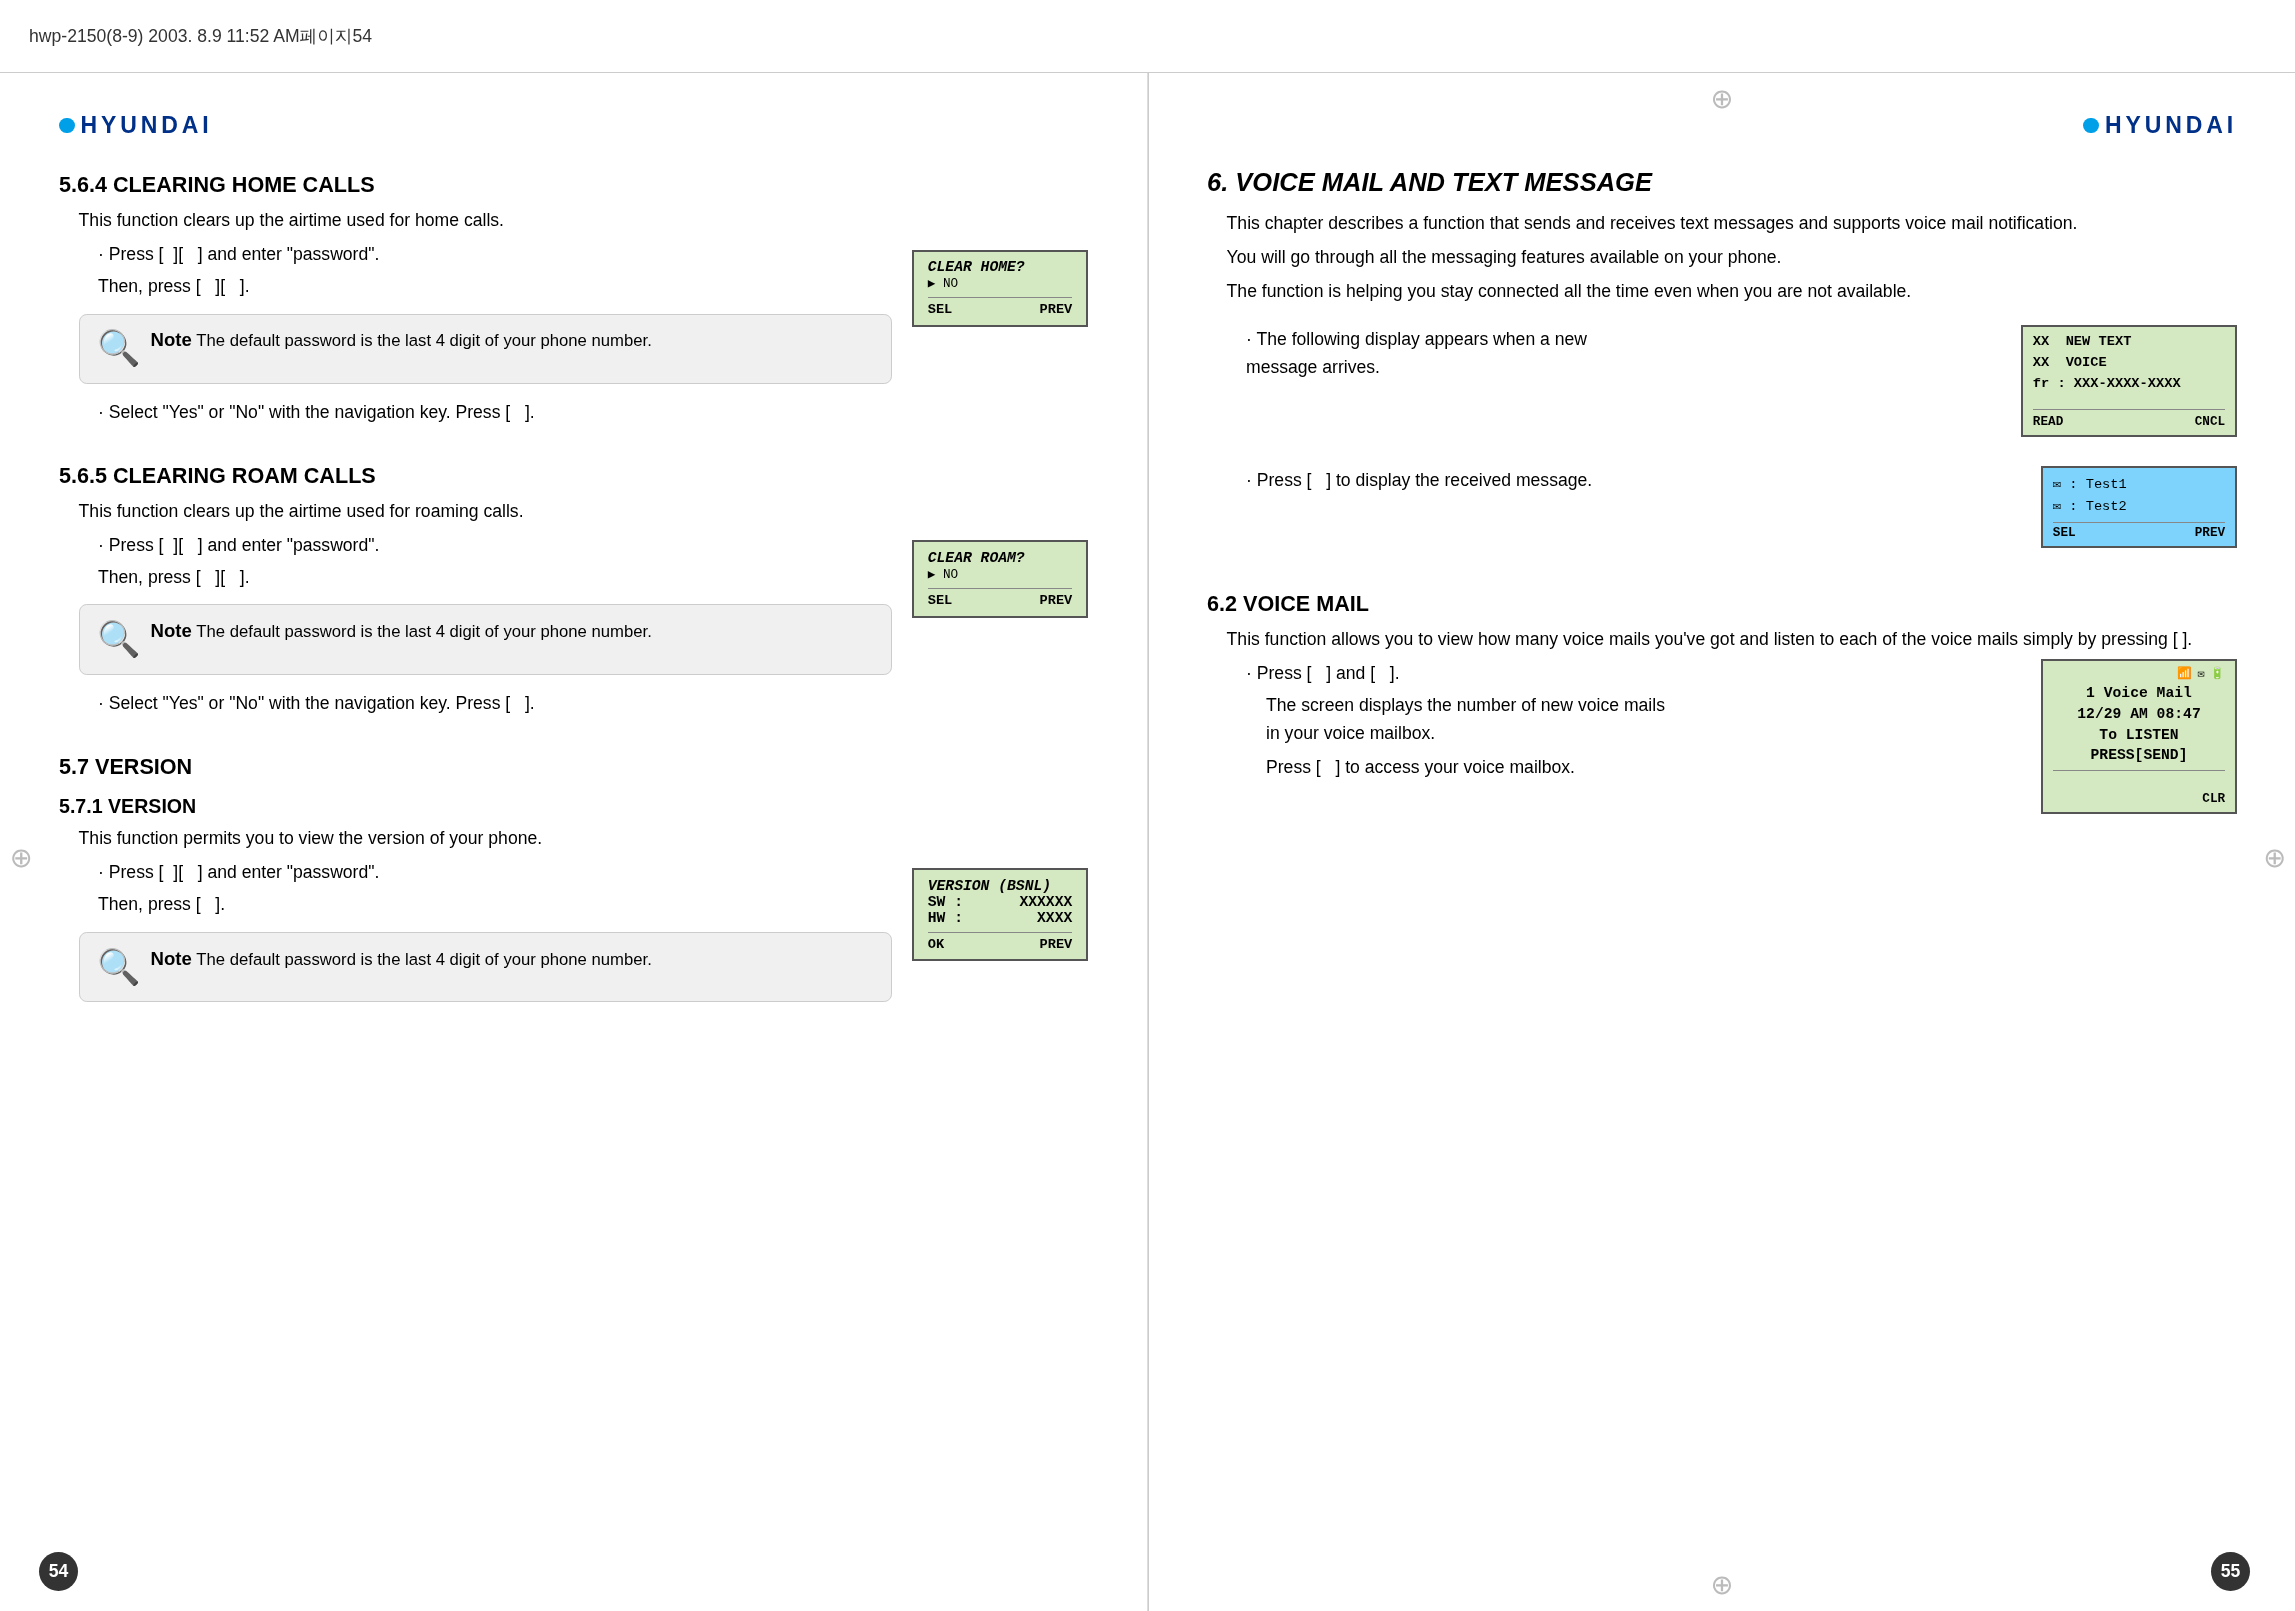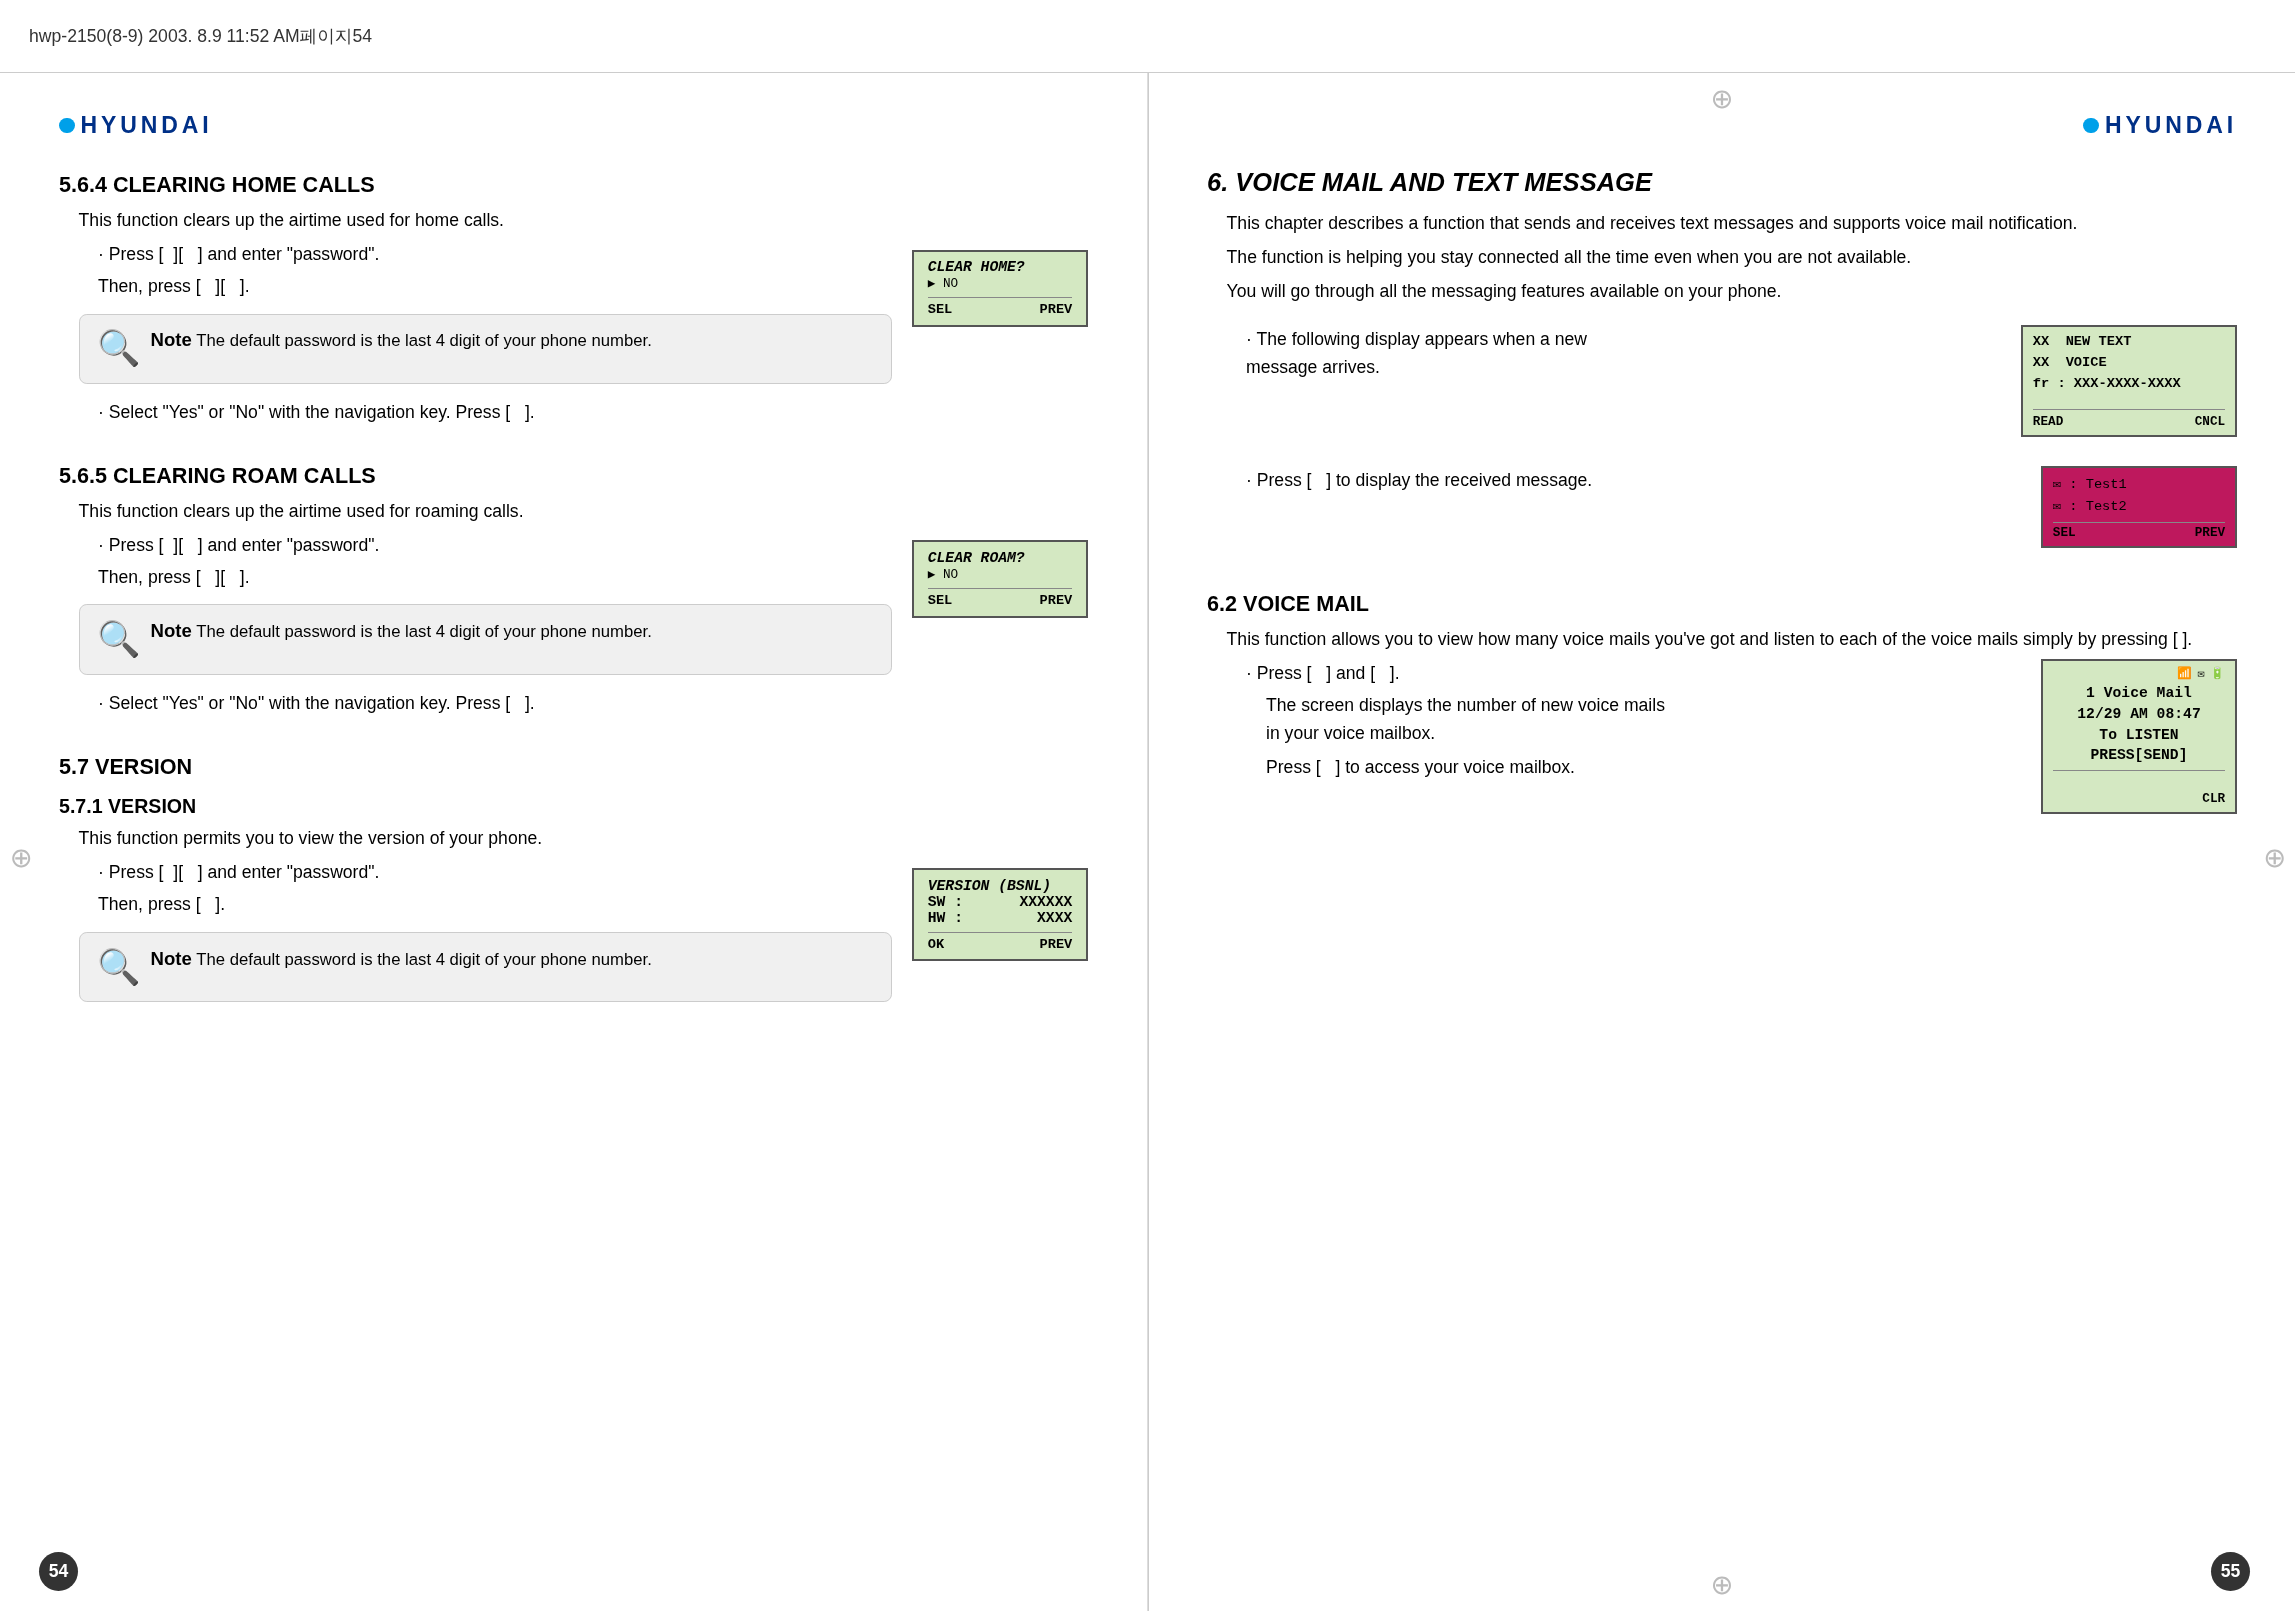--- a/index.html
+++ b/index.html
@@ -278,21 +278,21 @@
       justify-content: space-between;
       border-top: 1px solid #888;
       margin-top: 15px;
       padding-top: 4px;
       font-size: 12.7px;
       font-weight: bold;
     }
 
     .lcd-test-list {
       border: 2px solid #555;
-      background: #be185d;
+      background: #7dd3fc;
       padding: 5.9px 9.8px;
       font-size: 14.7px;
       font-family: 'Courier New', monospace;
       width: 196px;
       display: inline-block;
     }
 
     .lcd-test-row {
       font-size: 13.7px;
       line-height: 1.6;
@@ -488,24 +488,24 @@
       <div class="logo-dot"></div>
       <span class="logo-text">HYUNDAI</span>
     </div>
 
     <div class="section-block">
       <div class="section-title-main">6. VOICE MAIL AND TEXT MESSAGE</div>
       <div class="body-text">
         <span>This chapter describes a function that sends and receives text messages and supports voice mail notification.</span>
       </div>
       <div class="body-text">
+        <span>You will go through all the messaging features available on your phone.</span>
+      </div>
+      <div class="body-text">
         <span>The function is helping you stay connected all the time even when you are not available.</span>
-      </div>
-      <div class="body-text">
-        <span>You will go through all the messaging features available on your phone.</span>
       </div>
     </div>
 
     <div class="section-block">
 
       <div class="clearfix">
 
         <div class="right-lcd-block">
           <div class="lcd-messages">
             <div class="lcd-msg-row">XX&nbsp; NEW TEXT</div>

